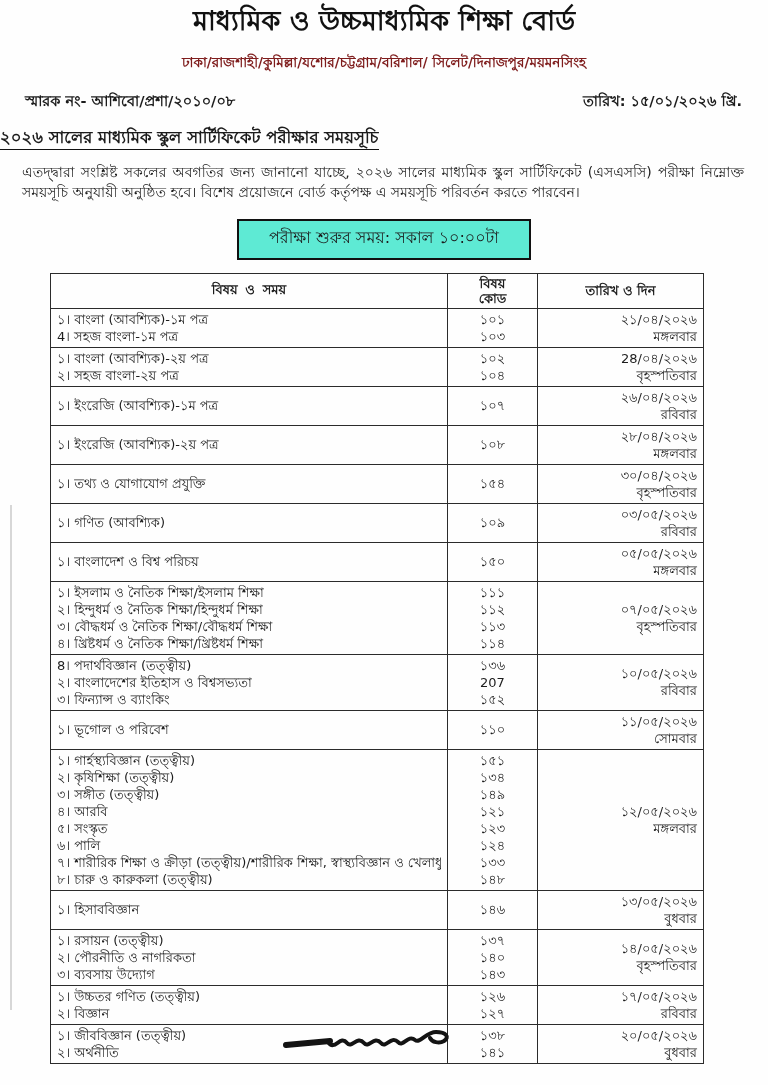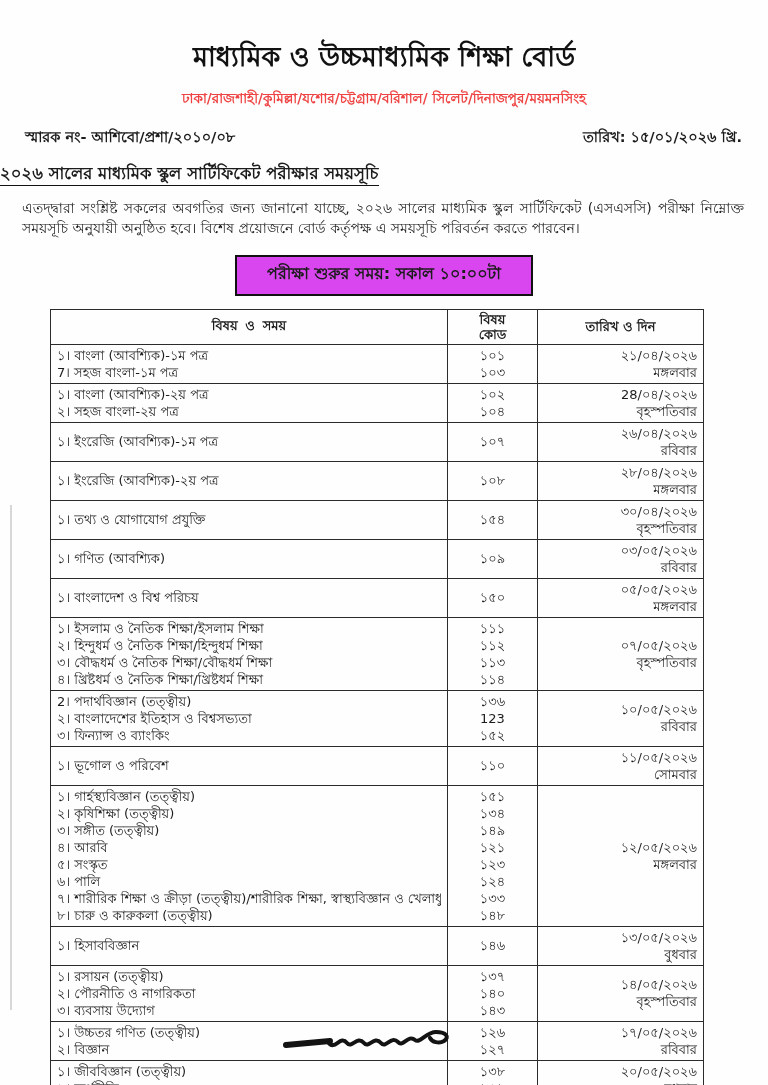--- a/index.html
+++ b/index.html
@@ -5,34 +5,33 @@
   html,body { margin:0; padding:0; background:#ffffff; }
   .page {
     position: relative;
     width: 768px; height: 1085px;
     margin: 0 auto;
     background: #fefefe;
     color: #1c1c1c;
     font-family: "DejaVu Sans", "Liberation Sans", sans-serif;
     overflow: hidden;
     box-sizing: border-box;
-    padding-top: 36px;
   }
   .org-title {
     text-align: center;
     font-size: 27px;
     font-weight: bold;
     color: #111;
   }
   .org-boards {
     text-align: center;
     font-size: 13.5px;
     font-weight: 600;
     margin-top: 7px;
-    color: #ef4444;
+    color: #7f1d1d;
   }
   .memo-row {
     display: flex;
     justify-content: space-between;
     align-items: baseline;
     margin: 15px 26px 0 25px;
     font-size: 14.5px;
     font-weight: 600;
     gap: 21px;
   }
@@ -51,22 +50,22 @@
     font-size: 14px;
     line-height: 1.42;
     text-align: justify;
     font-weight: 500;
   }
   .start-box-wrap { display: flex; justify-content: center; margin-top: 11px; }
   .start-box {
     border: 2px solid #111;
     padding: 4px 30px 6px 30px;
     font-size: 16px;
-    font-weight: bold;
-    background: #d946ef;
+    font-weight: normal;
+    background: #5eead4;
   }
   .schedule-table {
     border-collapse: collapse;
     margin: 13px 0 0 50px;
     width: 653px;
     table-layout: fixed;
     font-size: 13px;
   }
   .schedule-table th, .schedule-table td {
     border: 1.6px solid #2b2b2b;
@@ -136,21 +135,21 @@
           <div class="hdr-code-line">বিষয়</div>
           <div class="hdr-code-line">কোড</div>
         </th>
         <th class="col-date">তারিখ ও দিন</th>
       </tr>
     </thead>
     <tbody>
         <tr>
           <td class="col-subject">
             <div class="subject-line">১। বাংলা (আবশ্যিক)-১ম পত্র</div>
-            <div class="subject-line">7। সহজ বাংলা-১ম পত্র</div>
+            <div class="subject-line">4। সহজ বাংলা-১ম পত্র</div>
           </td>
           <td class="col-code">
             <div class="code-line">১০১</div>
             <div class="code-line">১০৩</div>
           </td>
           <td class="col-date">
             <div class="date-line">২১/০৪/২০২৬</div>
             <div class="day-line">মঙ্গলবার</div>
           </td>
         </tr>
@@ -241,27 +240,27 @@
             <div class="code-line">১১৩</div>
             <div class="code-line">১১৪</div>
           </td>
           <td class="col-date">
             <div class="date-line">০৭/০৫/২০২৬</div>
             <div class="day-line">বৃহস্পতিবার</div>
           </td>
         </tr>
         <tr>
           <td class="col-subject">
-            <div class="subject-line">2। পদার্থবিজ্ঞান (তত্ত্বীয়)</div>
+            <div class="subject-line">8। পদার্থবিজ্ঞান (তত্ত্বীয়)</div>
             <div class="subject-line">২। বাংলাদেশের ইতিহাস ও বিশ্বসভ্যতা</div>
             <div class="subject-line">৩। ফিন্যান্স ও ব্যাংকিং</div>
           </td>
           <td class="col-code">
             <div class="code-line">১৩৬</div>
-            <div class="code-line">123</div>
+            <div class="code-line">207</div>
             <div class="code-line">১৫২</div>
           </td>
           <td class="col-date">
             <div class="date-line">১০/০৫/২০২৬</div>
             <div class="day-line">রবিবার</div>
           </td>
         </tr>
         <tr>
           <td class="col-subject">
             <div class="subject-line">১। ভূগোল ও পরিবেশ</div>

